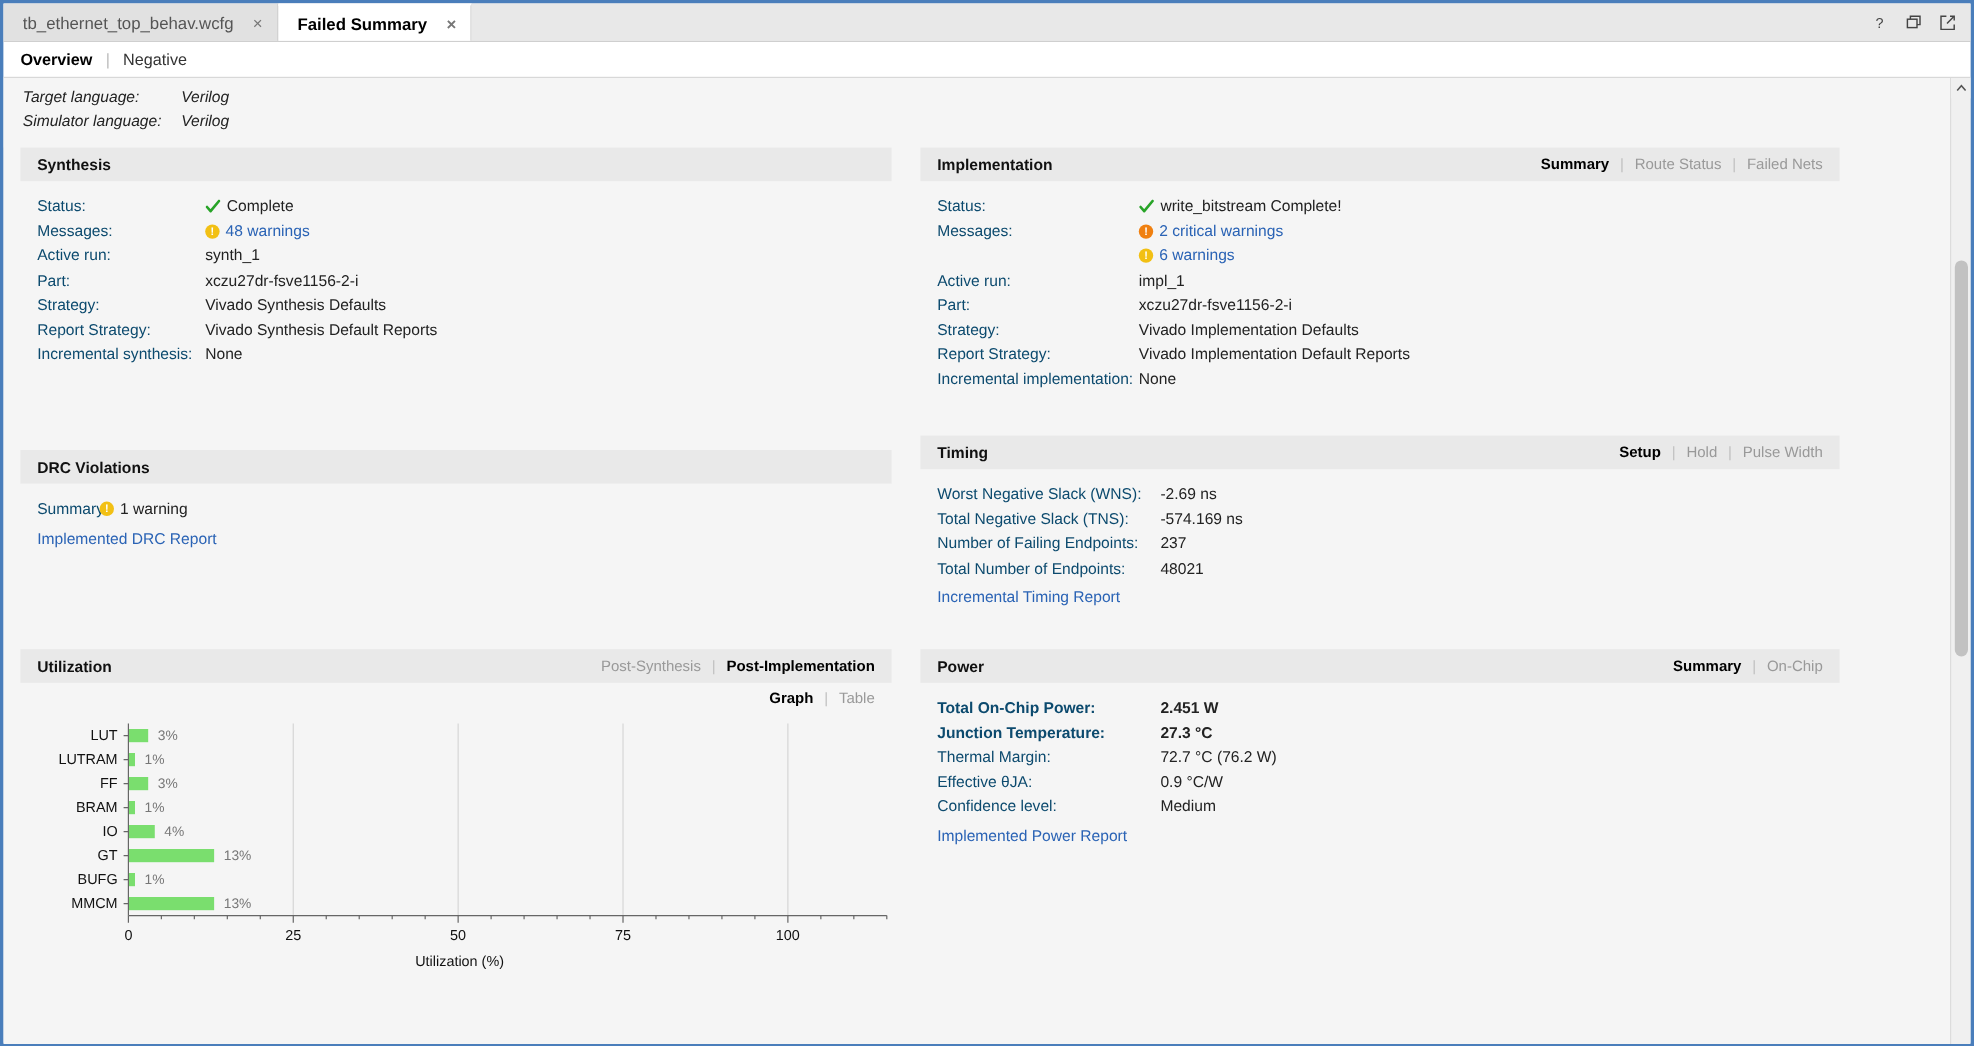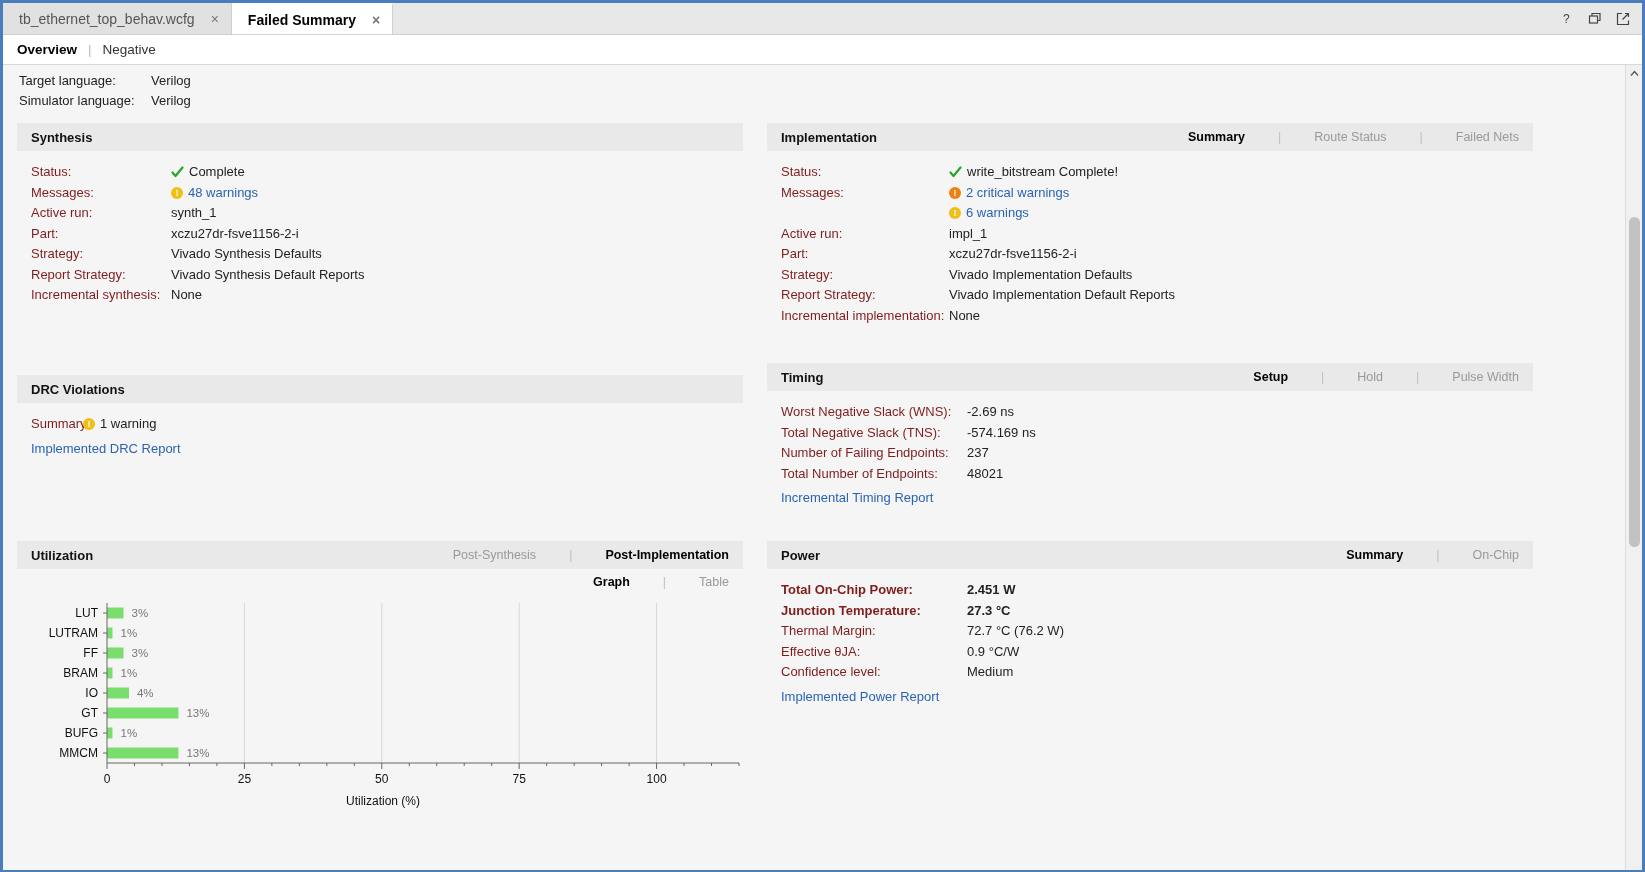--- a/index.html
+++ b/index.html
@@ -74,20 +74,21 @@
   .scrollzone {
     position: absolute;
     left: 0; top: 0; right: 17px; bottom: 0;
     background: #f5f5f5;
   }
 
   
   .toprows {
     padding: 6px 0 12px 16px;
     background: #f5f5f5;
+    font-style: italic;
   }
   .kv {
     display: flex;
     font-size: 13px;
     line-height: 20px;
     color: #222;
   }
   .kv .k { width: 132px; color: #222; }
   .kv .v { color: #222; }
   .link { color: #2a63b5; cursor: pointer; }
@@ -96,31 +97,31 @@
   .grid { position: relative; }
   .panel { position: absolute; background: #f5f5f5; }
   .panel-head {
     height: 28px;
     background: #e9e9e9;
     display: flex; align-items: center;
     padding: 0 14px;
     font-size: 13px; font-weight: bold; color: #111;
   }
   .panel-head .spacer { flex: 1; }
-  .head-tabs { display: flex; align-items: center; font-size: 12.5px; font-weight: normal; gap: 24px; }
+  .head-tabs { display: flex; align-items: center; font-size: 12.5px; font-weight: normal; }
   .head-tabs .ht { color: #999; cursor: pointer; }
   .head-tabs .ht.active { color: #000; font-weight: bold; }
   .head-tabs .htsep { color: #c0c0c0; margin: 0 9px; }
 
   .panel-body { padding: 11px 14px 0 14px; }
   .row {
     display: flex; align-items: center;
     font-size: 13px; line-height: 20.5px; color: #222;
   }
-  .row .lbl { color: #7f1d1d; }
+  .row .lbl { color: #0c4a6e; }
   .row .val { color: #222; display: flex; align-items: center; gap: 5px; }
   .row.bold .lbl, .row.bold .val { font-weight: bold; }
   .red { color: #e02020; }
 
   
   .ico { display: inline-block; flex: none; }
   .ico-check { width: 13px; height: 13px; position: relative; }
   .ico-check svg { display: block; }
   .ico-warn {
     width: 12px; height: 12px; border-radius: 50%;

